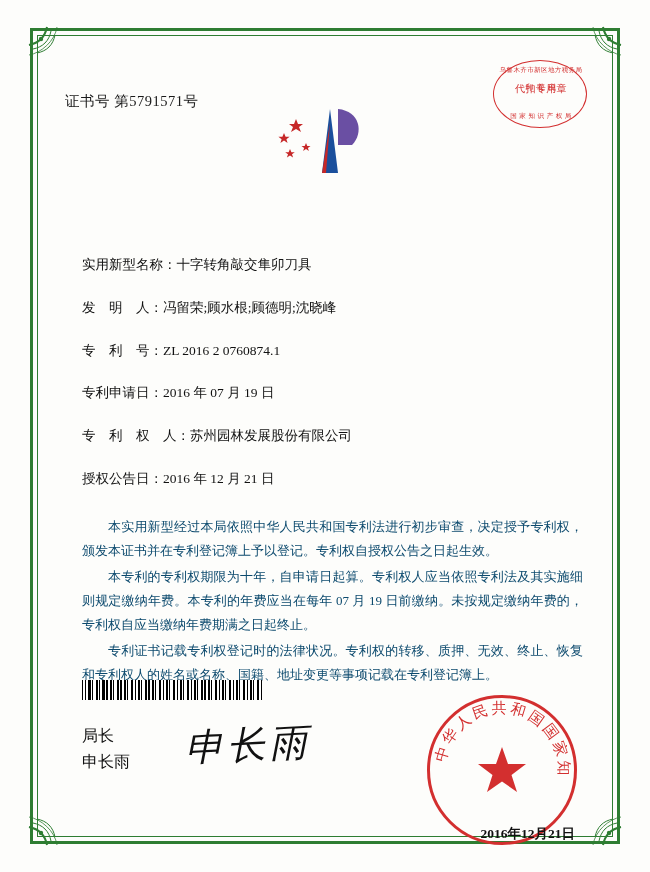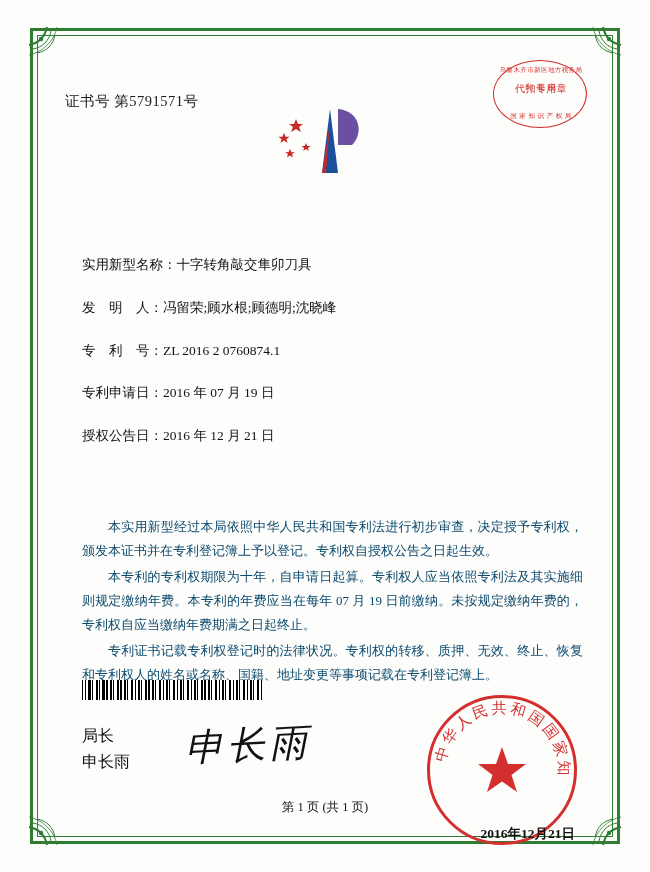--- a/index.html
+++ b/index.html
@@ -318,20 +318,23 @@
         <span class="field-label">实用新型名称：</span><span class="field-value">十字转角敲交隼卯刀具</span>
       </div>
       <div class="field-row">
         <span class="field-label">发　明　人：</span><span class="field-value">冯留荣;顾水根;顾德明;沈晓峰</span>
       </div>
       <div class="field-row">
         <span class="field-label">专　利　号：</span><span class="field-value">ZL 2016 2 0760874.1</span>
       </div>
       <div class="field-row">
         <span class="field-label">专利申请日：</span><span class="field-value">2016 年 07 月 19 日</span>
+      </div>
+      <div class="field-row">
+        <span class="field-label">专　利　权　人：</span><span class="field-value">苏州园林发展股份有限公司</span>
       </div>
       <div class="field-row">
         <span class="field-label">授权公告日：</span><span class="field-value">2016 年 12 月 21 日</span>
       </div>
     </div>
 
     <div class="body-text">
       <p>本实用新型经过本局依照中华人民共和国专利法进行初步审查，决定授予专利权，颁发本证书并在专利登记簿上予以登记。专利权自授权公告之日起生效。</p>
       <p>本专利的专利权期限为十年，自申请日起算。专利权人应当依照专利法及其实施细则规定缴纳年费。本专利的年费应当在每年 07 月 19 日前缴纳。未按规定缴纳年费的，专利权自应当缴纳年费期满之日起终止。</p>
       <p>专利证书记载专利权登记时的法律状况。专利权的转移、质押、无效、终止、恢复和专利权人的姓名或名称、国籍、地址变更等事项记载在专利登记簿上。</p>
@@ -357,16 +360,15 @@
           <textPath href="#sealArc" startOffset="4%">中华人民共和国国家知识产权局</textPath>
         </text>
       </svg>
       <svg class="star" viewBox="0 0 52 52">
         <polygon points="26,3 32,20 50,20 35.5,31 41,48 26,37.5 11,48 16.5,31 2,20 20,20" fill="#d32f2f"></polygon>
       </svg>
     </div>
 
     <div class="seal-date">2016年12月21日</div>
 
-    <div class="page-footer">第 1 页 (共 1 页)</div>
 
   </div>
 </div>
 
 </body></html>

